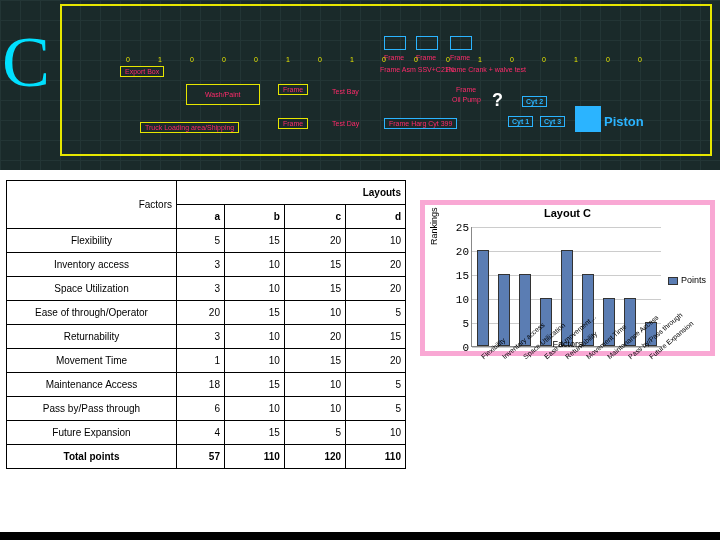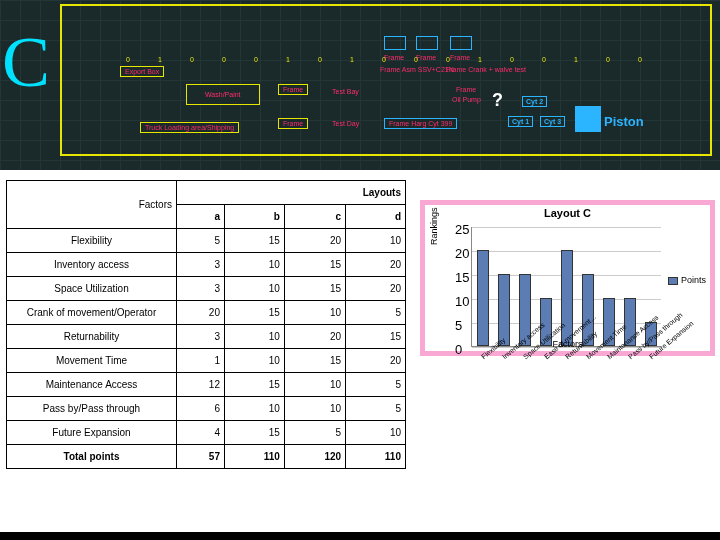--- a/index.html
+++ b/index.html
@@ -151,23 +151,24 @@
     position: absolute;
     left: 4px;
     top: 40px;
     transform: rotate(-90deg);
     transform-origin: left top;
     font-size: 9px;
   }
   .ytick {
     position: absolute;
     left: 30px;
-    font-size: 13px;
+    font-size: 11px;
     width: 14px;
-    text-align: left;
+    text-align: right;
+    font-family: Liberation Mono, monospace;
   }
   .xlabel {
     position: absolute;
     left: 0; right: 0;
     bottom: 2px;
     text-align: center;
     font-size: 9px;
   }
   .xcat {
     position: absolute;
@@ -274,21 +275,21 @@
             <td>20</td>
           </tr>
       <tr>
             <td class="factor">Space Utilization</td>
             <td>3</td>
             <td>10</td>
             <td>15</td>
             <td>20</td>
           </tr>
       <tr>
-            <td class="factor">Crank of movement/Operator</td>
+            <td class="factor">Ease of through/Operator</td>
             <td>20</td>
             <td>15</td>
             <td>10</td>
             <td>5</td>
           </tr>
       <tr>
             <td class="factor">Returnability</td>
             <td>3</td>
             <td>10</td>
             <td>20</td>
@@ -296,21 +297,21 @@
           </tr>
       <tr>
             <td class="factor">Movement Time</td>
             <td>1</td>
             <td>10</td>
             <td>15</td>
             <td>20</td>
           </tr>
       <tr>
             <td class="factor">Maintenance Access</td>
-            <td>12</td>
+            <td>18</td>
             <td>15</td>
             <td>10</td>
             <td>5</td>
           </tr>
       <tr>
             <td class="factor">Pass by/Pass through</td>
             <td>6</td>
             <td>10</td>
             <td>10</td>
             <td>5</td>

